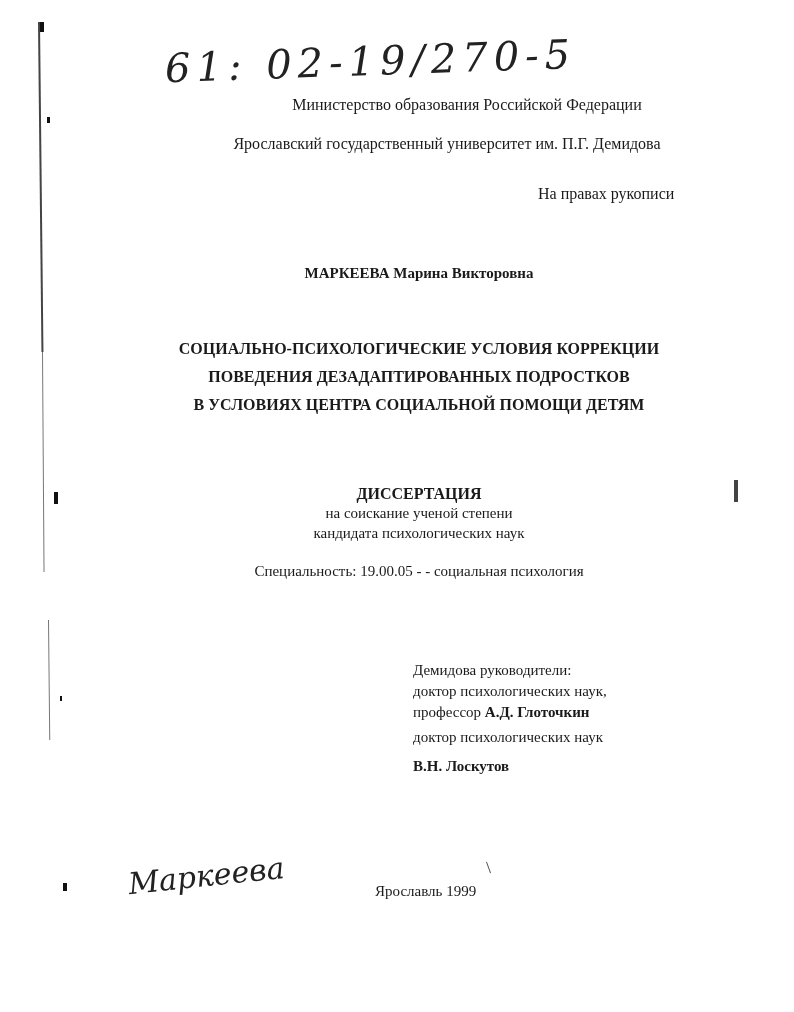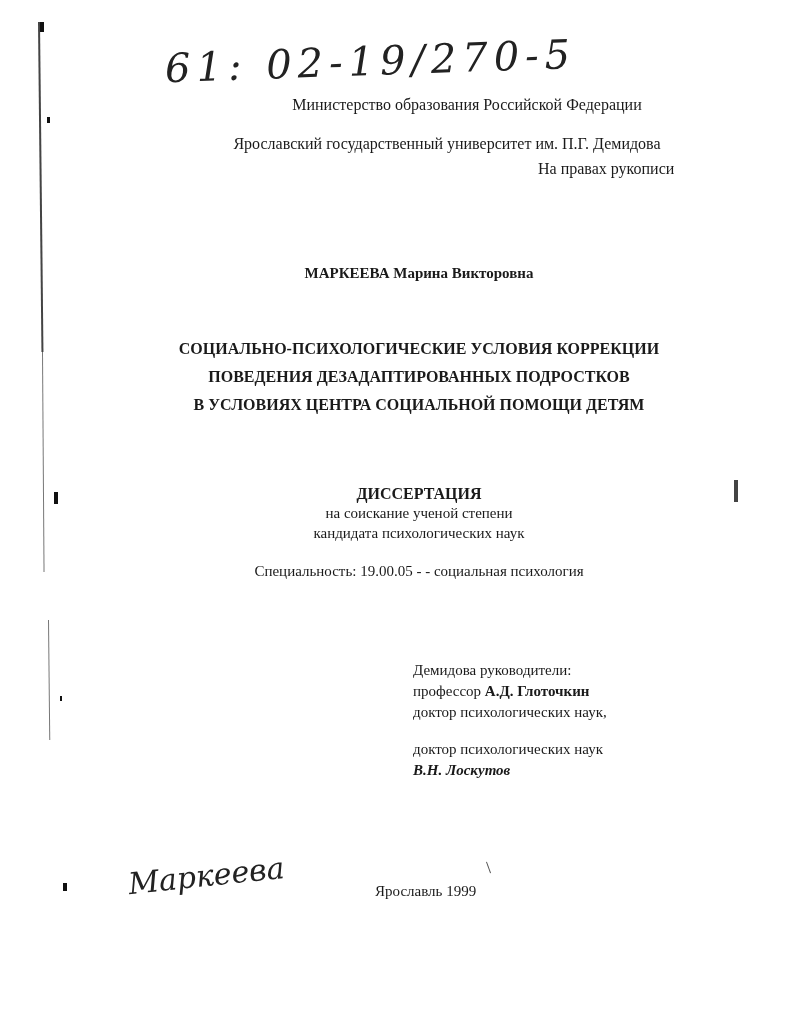--- a/index.html
+++ b/index.html
@@ -28,37 +28,37 @@
 <div class="line" style="left:63px;top:883px;width:4px;height:8px;background:#111;"></div>
 <div class="line" style="left:734px;top:480px;width:4px;height:22px;background:#444;"></div>
 <div class="line" style="left:486px;top:862px;width:1px;height:12px;transform:rotate(-20deg);background:#555;"></div>
 
 <div class="abs hand" style="left:165px;top:38px;font-size:40px;letter-spacing:6px;transform:rotate(-2deg);">61: 02-19/270-5</div>
 
 <div class="abs center" style="top:96px;font-size:16px;padding-left:70px;">Министерство образования Российской Федерации</div>
 
 <div class="abs center" style="top:135px;font-size:16px;padding-left:50px;">Ярославский государственный университет им. П.Г. Демидова</div>
 
-<div class="abs" style="left:538px;top:160px;font-size:16px;text-align:right;">На правах рукописи</div>
+<div class="abs" style="left:538px;top:185px;font-size:16px;text-align:right;">На правах рукописи</div>
 
 <div class="abs center bold" style="top:265px;font-size:15px;padding-left:22px;">МАРКЕЕВА Марина Викторовна</div>
 
 <div class="abs center bold" style="top:340px;font-size:16px;padding-left:22px;">СОЦИАЛЬНО-ПСИХОЛОГИЧЕСКИЕ УСЛОВИЯ КОРРЕКЦИИ</div>
 <div class="abs center bold" style="top:368px;font-size:16px;padding-left:22px;">ПОВЕДЕНИЯ ДЕЗАДАПТИРОВАННЫХ ПОДРОСТКОВ</div>
 <div class="abs center bold" style="top:396px;font-size:16px;padding-left:22px;">В УСЛОВИЯХ ЦЕНТРА СОЦИАЛЬНОЙ ПОМОЩИ ДЕТЯМ</div>
 
 <div class="abs center bold" style="top:485px;font-size:16px;padding-left:22px;">ДИССЕРТАЦИЯ</div>
 <div class="abs center" style="top:505px;font-size:15px;padding-left:22px;">на соискание ученой степени</div>
 <div class="abs center" style="top:525px;font-size:15px;padding-left:22px;">кандидата психологических наук</div>
 
 <div class="abs center" style="top:563px;font-size:15px;padding-left:22px;">Специальность: 19.00.05 - - социальная психология</div>
 
 <div class="abs" style="left:413px;top:660px;font-size:15px;line-height:21px;">
   <div>Демидова руководители:</div>
+  <div>доктор психологических наук,</div>
   <div><span>профессор </span><span class="bold">А.Д. Глоточкин</span></div>
-  <div>доктор психологических наук,</div>
-  <div style="margin-top:16px;">доктор психологических наук</div>
-  <div class="bold" style="margin-top:0;font-style:italic;">В.Н. Лоскутов</div>
+  <div style="margin-top:4px;">доктор психологических наук</div>
+  <div class="bold" style="margin-top:8px;">В.Н. Лоскутов</div>
 </div>
 
 <div class="abs hand" style="left:128px;top:858px;font-size:30px;transform:rotate(-6deg);">Маркеева</div>
 
 <div class="abs" style="left:375px;top:883px;font-size:15px;">Ярославль 1999</div>
 
 </body></html>

